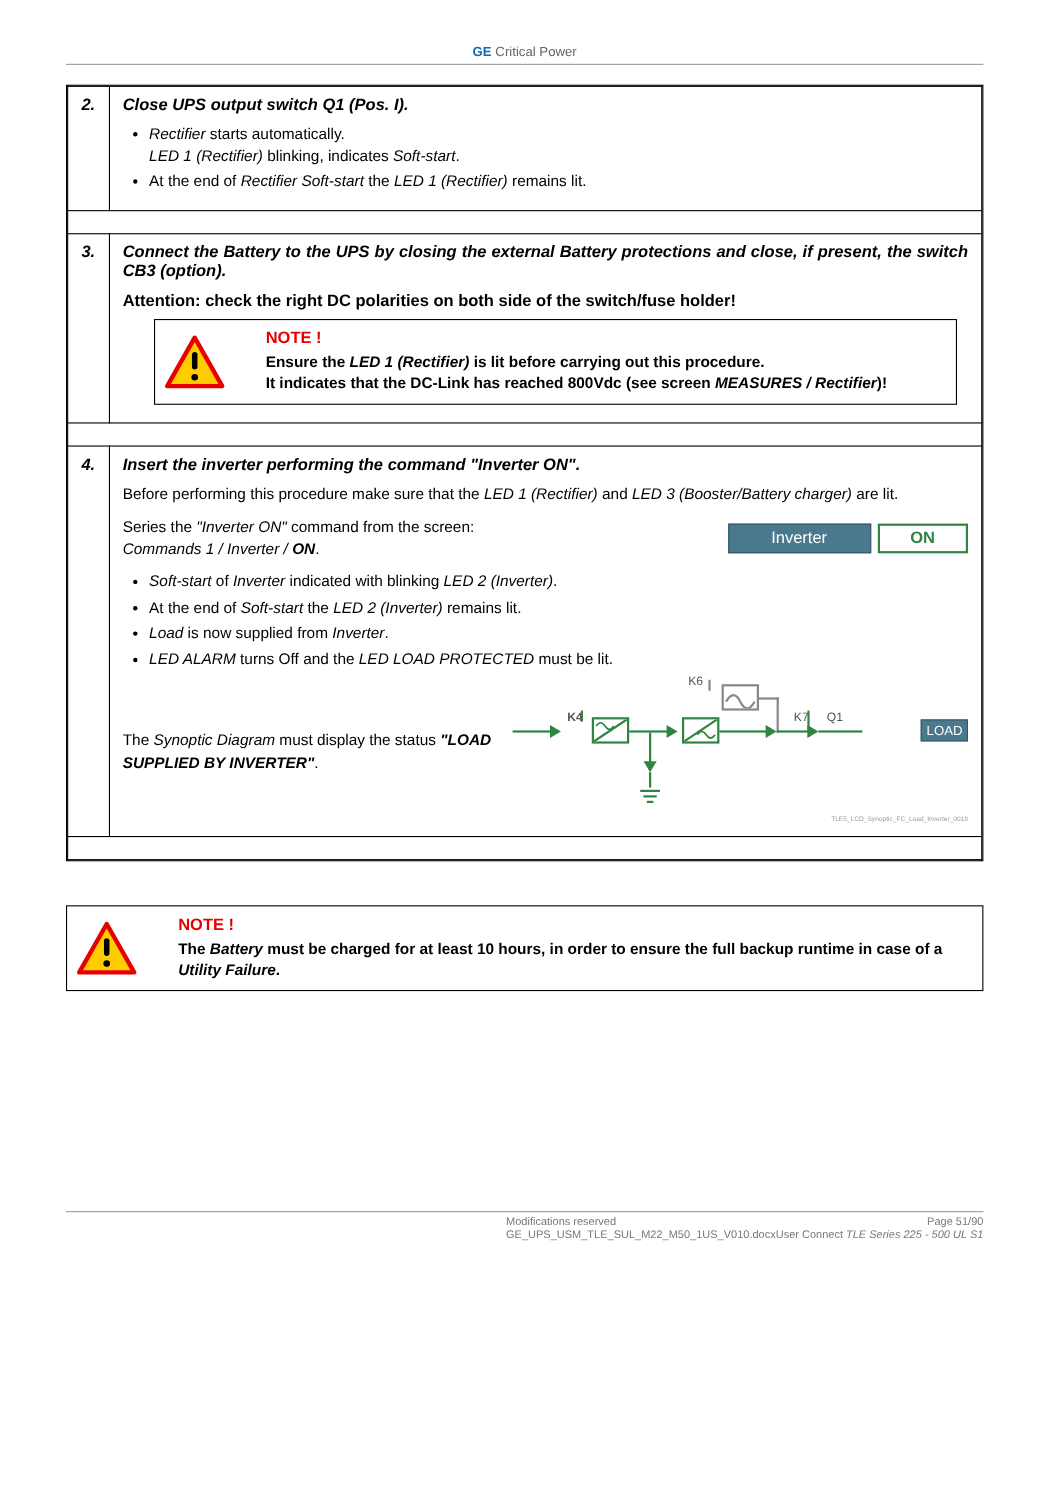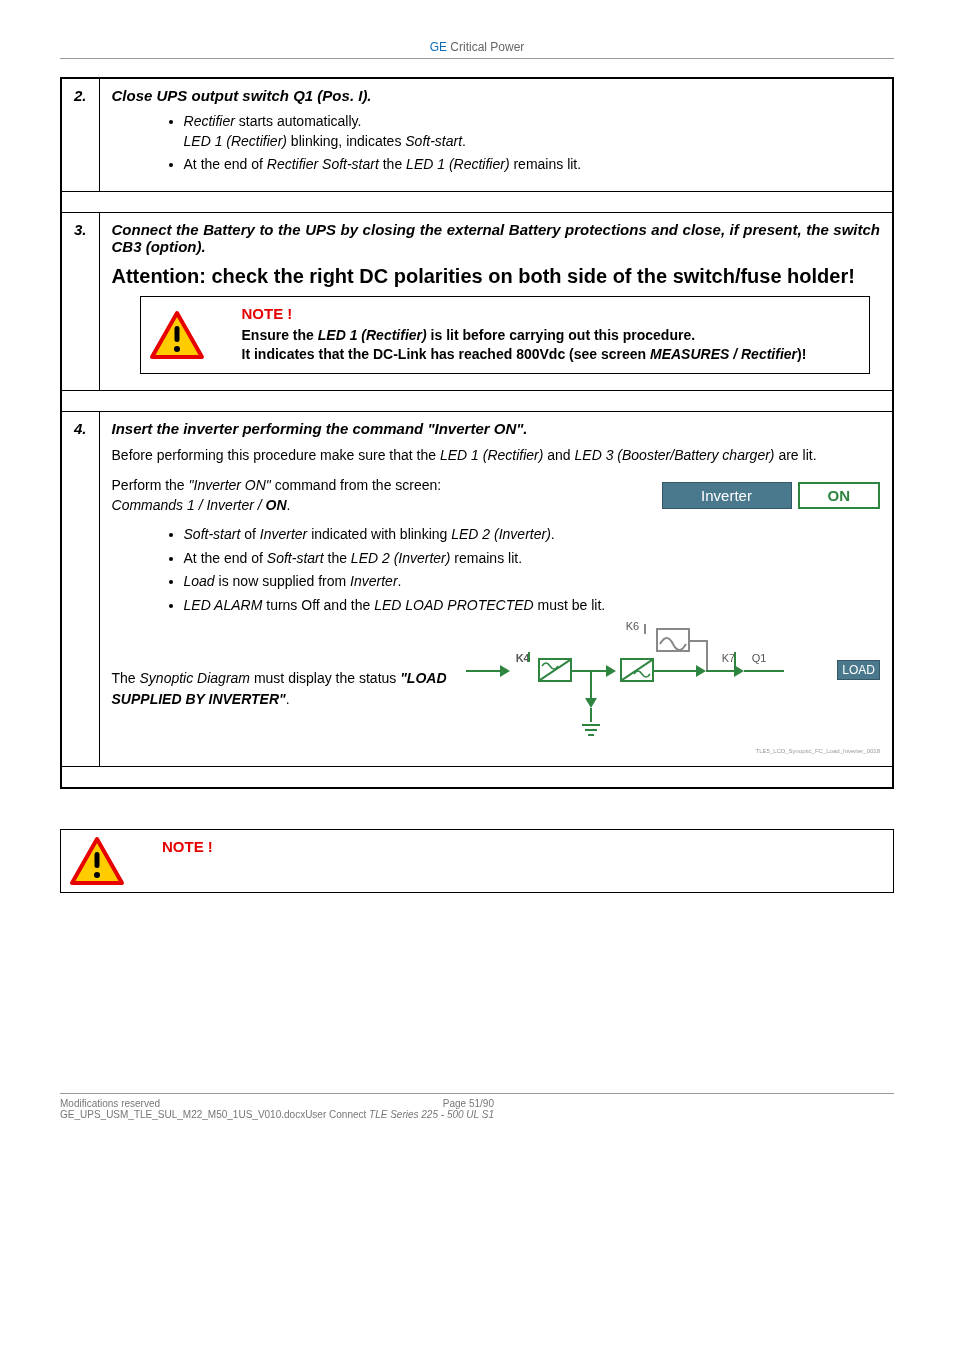--- a/index.html
+++ b/index.html
@@ -16,21 +16,21 @@
     padding: 40px 60px 20px 60px;
   }
   .header-line {
     text-align: center;
     font-size: 12px;
     color: #555;
     padding-bottom: 4px;
     border-bottom: 1px solid #999;
     margin-bottom: 18px;
   }
-  .header-line .ge { color: #0f6db8; font-weight: normal; }
+  .header-line .ge { color: #0f6db8; font-weight: bold; }
   .header-line .cp { color: #666; }
   .outer-box {
     border: 1px solid #000;
     margin-bottom: 24px;
   }
   table.steps {
     width: 100%;
     border-collapse: collapse;
   }
   table.steps > tbody > tr > td {
@@ -60,24 +60,24 @@
     font-weight: bold;
     font-style: italic;
     font-size: 15px;
     margin-bottom: 8px;
   }
   ul.bullets {
     list-style: disc;
     padding-left: 24px;
     margin-top: 6px;
   }
-  ul.bullets li { margin-bottom: 4px; line-height: 1.4; margin-left: 48px; }
+  ul.bullets li { margin-bottom: 4px; line-height: 1.4; }
   .italic { font-style: italic; }
   .biu { font-weight: bold; font-style: italic; }
-  .attention { font-weight: bold; margin-top: 10px; font-size: 20px; }
+  .attention { font-weight: bold; margin-top: 10px; font-size: 15px; }
   .note-box {
     border: 1px solid #000;
     display: flex;
     gap: 19px;
   }
   .note-icon-cell {
     width: 72px;
     display: flex;
     align-items: center;
     justify-content: center;
@@ -151,21 +151,21 @@
   .tiny-text { position: absolute; right: 0; bottom: 0; font-size: 6px; color: #999; }
   .empty-row td { height: 18px; padding: 0; }
   .step-note-wrap { padding-left: 28px; padding-right: 10px; margin-top: 8px; margin-bottom: 4px; }
   .outer-note-wrap { margin-top: 40px; margin-bottom: 30px; }
   .justify { text-align: justify; }
   .footer {
     border-top: 1px solid #999;
     margin-top: 200px;
     padding-top: 4px;
     display: flex;
-    justify-content: flex-start;
+    justify-content: flex-end;
     font-size: 10px;
     color: #777;
   }
   .footer .left { text-align: left; }
   .footer .right { text-align: right; }
 </style>
 </head>
 <body>
 
 <div class="page">
@@ -232,21 +232,21 @@
           <td class="num-cell">4.</td>
           <td class="body-cell">
             <div class="step-title">
               <span>Insert the inverter performing the command </span><span>"Inverter ON".</span>
             </div>
             <div class="justify" style="line-height:1.5;margin-bottom:6px;">
               <span>Before performing this procedure make sure that the </span><span class="italic">LED 1 (Rectifier)</span><span> and </span><span class="italic">LED 3 (Booster/Battery charger)</span><span> are lit.</span>
             </div>
             <div class="inverter-row">
               <div class="inverter-text">
-                <span>Perform the </span><span class="italic">"Inverter ON"</span><span> command from the screen:</span><br>
+                <span>Series the </span><span class="italic">"Inverter ON"</span><span> command from the screen:</span><br>
                 <span class="italic">Commands 1 / Inverter / </span><span class="biu">ON</span><span>.</span>
               </div>
               <div class="inverter-btns">
                 <div class="btn-inverter">Inverter</div>
                 <div class="btn-on">ON</div>
               </div>
             </div>
             <ul class="bullets">
               <li>
                 <span class="italic">Soft-start</span><span> of </span><span class="italic">Inverter</span><span> indicated with blinking </span><span class="italic">LED 2 (Inverter)</span><span>.</span>
@@ -332,20 +332,23 @@
     <div class="note-box">
       <div class="note-icon-cell">
         <svg width="56" height="50" viewBox="0 0 56 50">
           <polygon points="28,3 53,47 3,47" fill="#ffcc00" stroke="#e60000" stroke-width="4" stroke-linejoin="round"></polygon>
           <rect x="25.5" y="16" width="5" height="16" rx="2.5" fill="#000"></rect>
           <circle cx="28" cy="39" r="3" fill="#000"></circle>
         </svg>
       </div>
       <div class="note-text-cell">
         <div class="note-title">NOTE !</div>
+        <div class="note-body">
+          <span>The </span><span class="biu">Battery</span><span> must be charged for at least 10 hours, in order to ensure the full backup runtime in case of a </span><span class="biu">Utility Failure</span><span>.</span>
+        </div>
       </div>
     </div>
   </div>
 
   <div class="footer">
     <div class="left">
       <div>Modifications reserved</div>
       <div>GE_UPS_USM_TLE_SUL_M22_M50_1US_V010.docx</div>
     </div>
     <div class="right">

